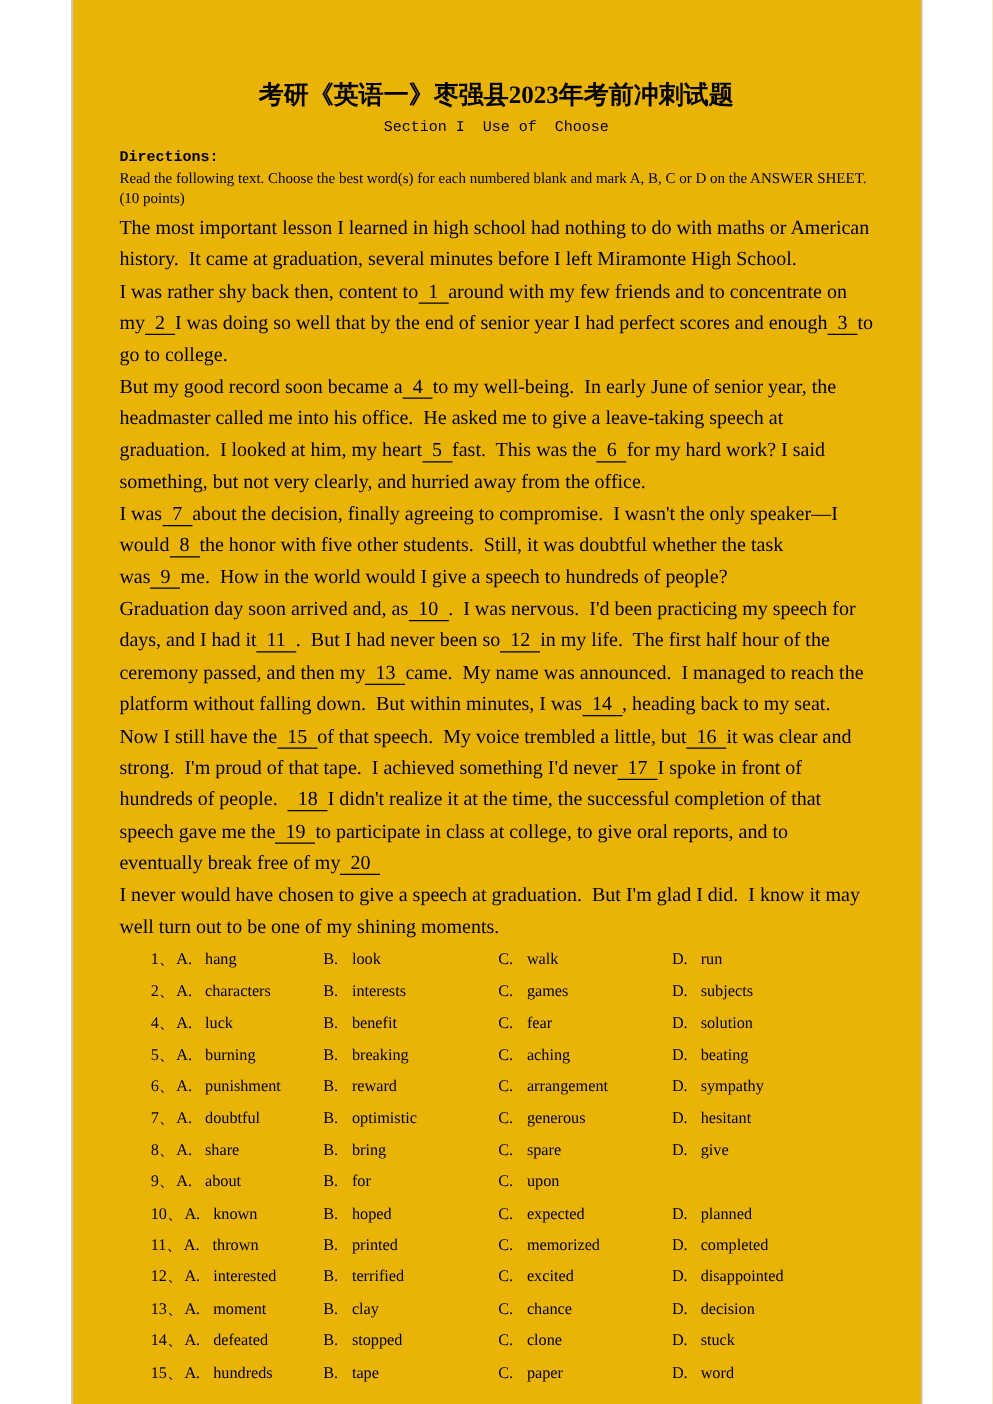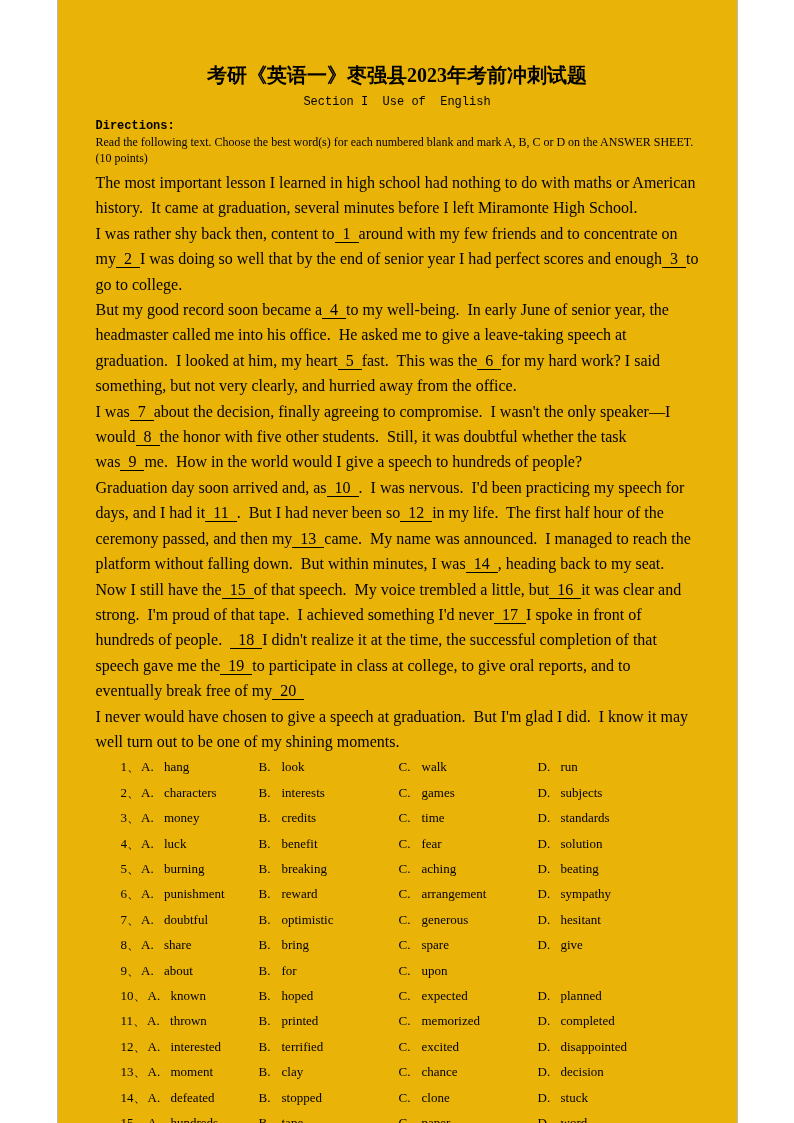--- a/index.html
+++ b/index.html
@@ -76,21 +76,21 @@
     display: inline-block;
     min-width: 14px;
     margin-right: 9px;
   }
 </style>
 </head>
 <body>
 
 <div class="page">
   <h1 class="title">考研《英语一》枣强县2023年考前冲刺试题</h1>
-  <div class="section-heading">Section I  Use of  English</div>
+  <div class="section-heading">Section I  Use of  Choose</div>
   <div class="directions-label">Directions:</div>
   <div class="directions-text">Read the following text. Choose the best word(s) for each numbered blank and mark A, B, C or D on the ANSWER SHEET.  (10 points)</div>
   <div class="passage">
       <p class="para">The most important lesson I learned in high school had nothing to do with maths or American history.  It came at graduation, several minutes before I left Miramonte High School.</p>
       <p class="para">I was rather shy back then, content to<span class="blank">1</span>around with my few friends and to concentrate on my<span class="blank">2</span>I was doing so well that by the end of senior year I had perfect scores and enough<span class="blank">3</span>to go to college.</p>
       <p class="para">But my good record soon became a<span class="blank">4</span>to my well-being.  In early June of senior year, the headmaster called me into his office.  He asked me to give a leave-taking speech at graduation.  I looked at him, my heart<span class="blank">5</span>fast.  This was the<span class="blank">6</span>for my hard work? I said something, but not very clearly, and hurried away from the office.</p>
       <p class="para">I was<span class="blank">7</span>about the decision, finally agreeing to compromise.  I wasn't the only speaker—I would<span class="blank">8</span>the honor with five other students.  Still, it was doubtful whether the task was<span class="blank">9</span>me.  How in the world would I give a speech to hundreds of people?</p>
       <p class="para">Graduation day soon arrived and, as<span class="blank">10</span>.  I was nervous.  I'd been practicing my speech for days, and I had it<span class="blank">11</span>.  But I had never been so<span class="blank">12</span>in my life.  The first half hour of the ceremony passed, and then my<span class="blank">13</span>came.  My name was announced.  I managed to reach the platform without falling down.  But within minutes, I was<span class="blank">14</span>, heading back to my seat.</p>
       <p class="para">Now I still have the<span class="blank">15</span>of that speech.  My voice trembled a little, but<span class="blank">16</span>it was clear and strong.  I'm proud of that tape.  I achieved something I'd never<span class="blank">17</span>I spoke in front of hundreds of people.  <span class="blank">18</span>I didn't realize it at the time, the successful completion of that speech gave me the<span class="blank">19</span>to participate in class at college, to give oral reports, and to eventually break free of my<span class="blank">20</span></p>
       <p class="para">I never would have chosen to give a speech at graduation.  But I'm glad I did.  I know it may  well turn out to be one of my shining moments.</p>
@@ -100,26 +100,20 @@
         <div class="q-cell"><span class="q-num">1、</span><span class="opt-letter">A.</span><span class="opt-word">hang</span></div>
         <div class="q-cell"><span class="opt-letter">B.</span><span class="opt-word">look</span></div>
         <div class="q-cell"><span class="opt-letter">C.</span><span class="opt-word">walk</span></div>
         <div class="q-cell"><span class="opt-letter">D.</span><span class="opt-word">run</span></div>
       </div>
       <div class="q-row">
         <div class="q-cell"><span class="q-num">2、</span><span class="opt-letter">A.</span><span class="opt-word">characters</span></div>
         <div class="q-cell"><span class="opt-letter">B.</span><span class="opt-word">interests</span></div>
         <div class="q-cell"><span class="opt-letter">C.</span><span class="opt-word">games</span></div>
         <div class="q-cell"><span class="opt-letter">D.</span><span class="opt-word">subjects</span></div>
-      </div>
-      <div class="q-row">
-        <div class="q-cell"><span class="q-num">3、</span><span class="opt-letter">A.</span><span class="opt-word">money</span></div>
-        <div class="q-cell"><span class="opt-letter">B.</span><span class="opt-word">credits</span></div>
-        <div class="q-cell"><span class="opt-letter">C.</span><span class="opt-word">time</span></div>
-        <div class="q-cell"><span class="opt-letter">D.</span><span class="opt-word">standards</span></div>
       </div>
       <div class="q-row">
         <div class="q-cell"><span class="q-num">4、</span><span class="opt-letter">A.</span><span class="opt-word">luck</span></div>
         <div class="q-cell"><span class="opt-letter">B.</span><span class="opt-word">benefit</span></div>
         <div class="q-cell"><span class="opt-letter">C.</span><span class="opt-word">fear</span></div>
         <div class="q-cell"><span class="opt-letter">D.</span><span class="opt-word">solution</span></div>
       </div>
       <div class="q-row">
         <div class="q-cell"><span class="q-num">5、</span><span class="opt-letter">A.</span><span class="opt-word">burning</span></div>
         <div class="q-cell"><span class="opt-letter">B.</span><span class="opt-word">breaking</span></div>

